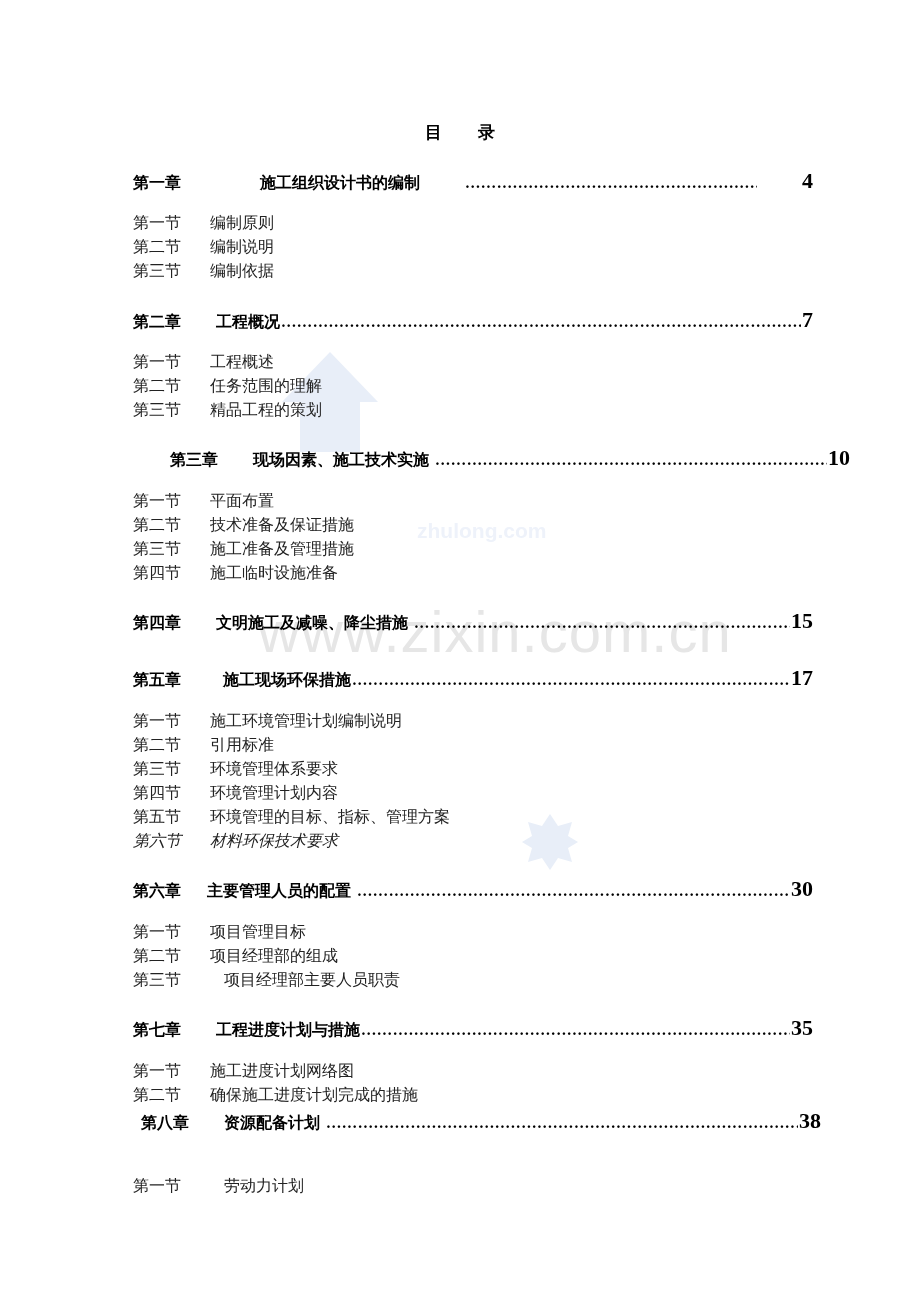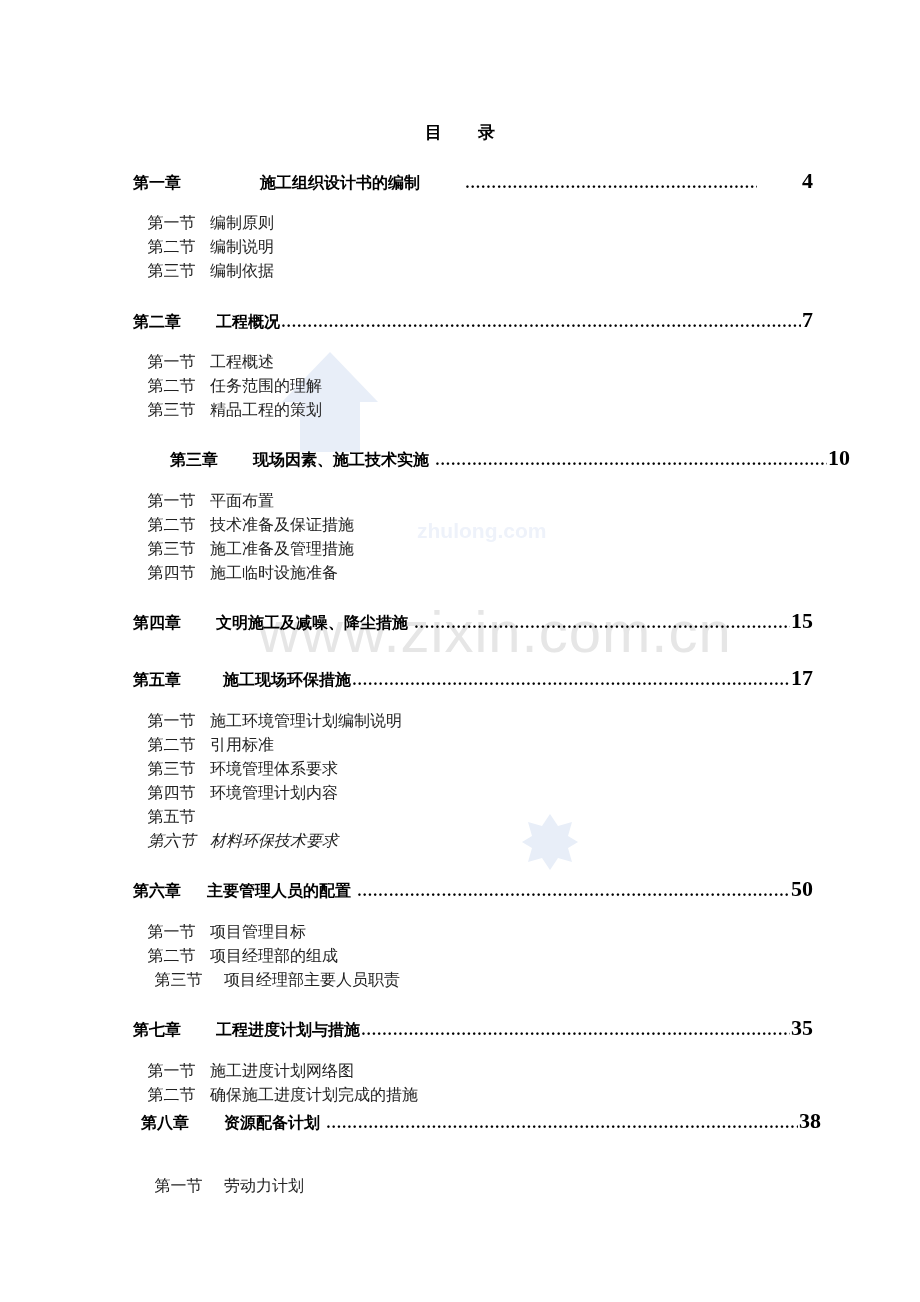--- a/index.html
+++ b/index.html
@@ -11,21 +11,21 @@
   .chapter { position:absolute; left:133px; width:680px; height:24px;
              display:flex; align-items:baseline; font-weight:bold; font-size:16px; }
   .chapter .num { flex:0 0 auto; }
   .chapter .ttl { flex:0 0 auto; }
   .chapter .dots { flex:1 1 auto; overflow:hidden; white-space:nowrap;
                    letter-spacing:0.4px; font-size:14px; margin:0 1px; }
   .chapter .dots::before { content:"................................................................................................................................................................................................"; }
   .chapter .page { flex:0 0 auto; font-family:"Liberation Serif", serif; font-size:22px; font-weight:bold; }
   .section { position:absolute; left:133px; font-size:16px; color:#222; height:22px;
              display:flex; white-space:nowrap; }
-  .section .snum { width:77px; flex:0 0 auto;text-align:center; }
+  .section .snum { width:77px; flex:0 0 auto; }
   .wm { position:absolute; pointer-events:none; }
   .wm-text { position:absolute; top:598px; left:258px; font-family:"Liberation Sans", sans-serif;
              font-size:58px; color:#e6e6e6; letter-spacing:1px; z-index:0; }
   .wm-zhulong { position:absolute; top:519px; left:417px; font-family:"Liberation Sans", sans-serif;
                 font-size:21px; font-weight:bold; color:#eef2fa; z-index:0; }
   .content { position:relative; z-index:1; }
 </style>
 </head>
 <body>
 
@@ -132,31 +132,32 @@
   <div class="section" style="top:759px;">
       <span class="snum">第三节</span>
       <span>环境管理体系要求</span>
     </div>
   <div class="section" style="top:783px;">
       <span class="snum">第四节</span>
       <span>环境管理计划内容</span>
     </div>
   <div class="section" style="top:807px;">
       <span class="snum">第五节</span>
+      <span>环境管理的目标、指标、管理方案</span>
     </div>
   <div class="section" style="top:831px;font-style:italic;">
       <span class="snum">第六节</span>
       <span>材料环保技术要求</span>
     </div>
 
   <div class="chapter" style="top:876px;">
     <span class="num" style="width:74px;">第六章</span>
     <span class="ttl">主要管理人员的配置</span>
     <span class="dots" style="margin-left:6px;"></span>
-    <span class="page">50</span>
+    <span class="page">30</span>
   </div>
   <div class="section" style="top:922px;">
       <span class="snum">第一节</span>
       <span>项目管理目标</span>
     </div>
   <div class="section" style="top:946px;">
       <span class="snum">第二节</span>
       <span>项目经理部的组成</span>
     </div>
   <div class="section" style="top:970px;">

